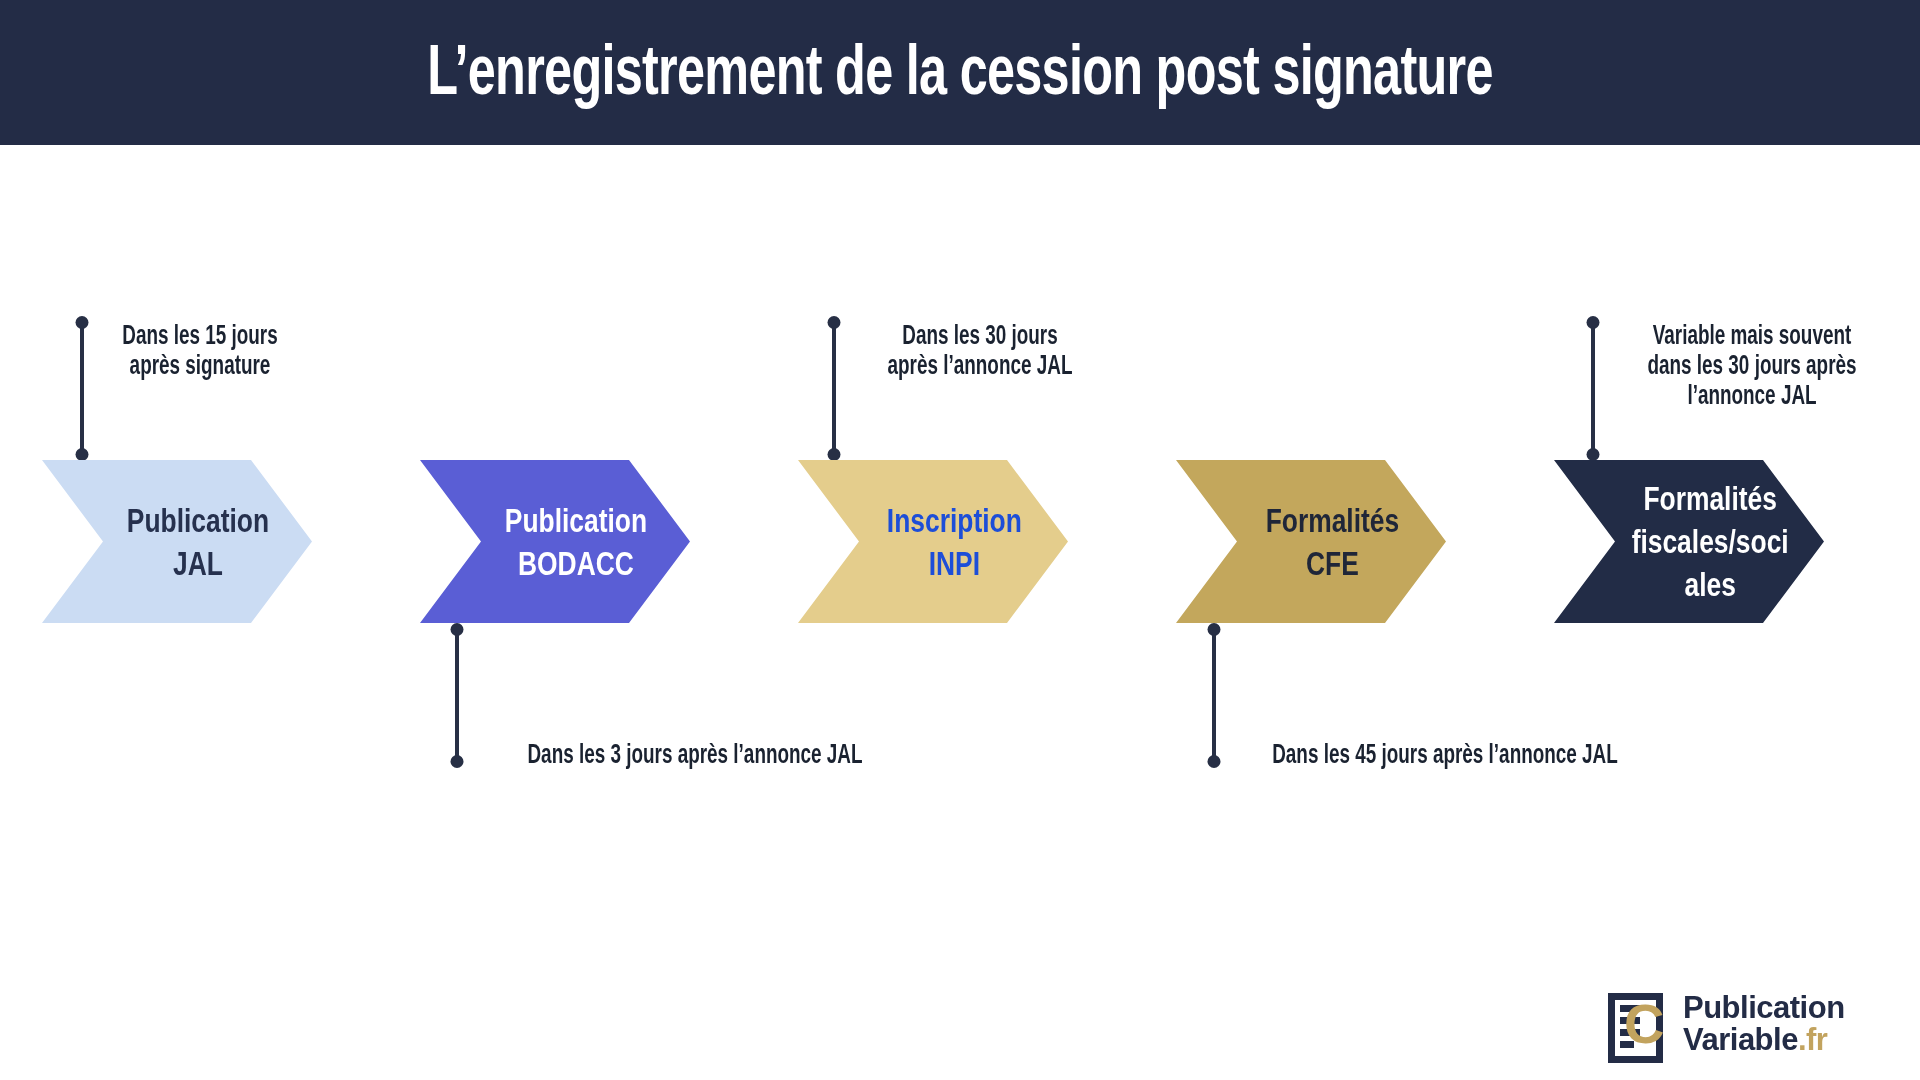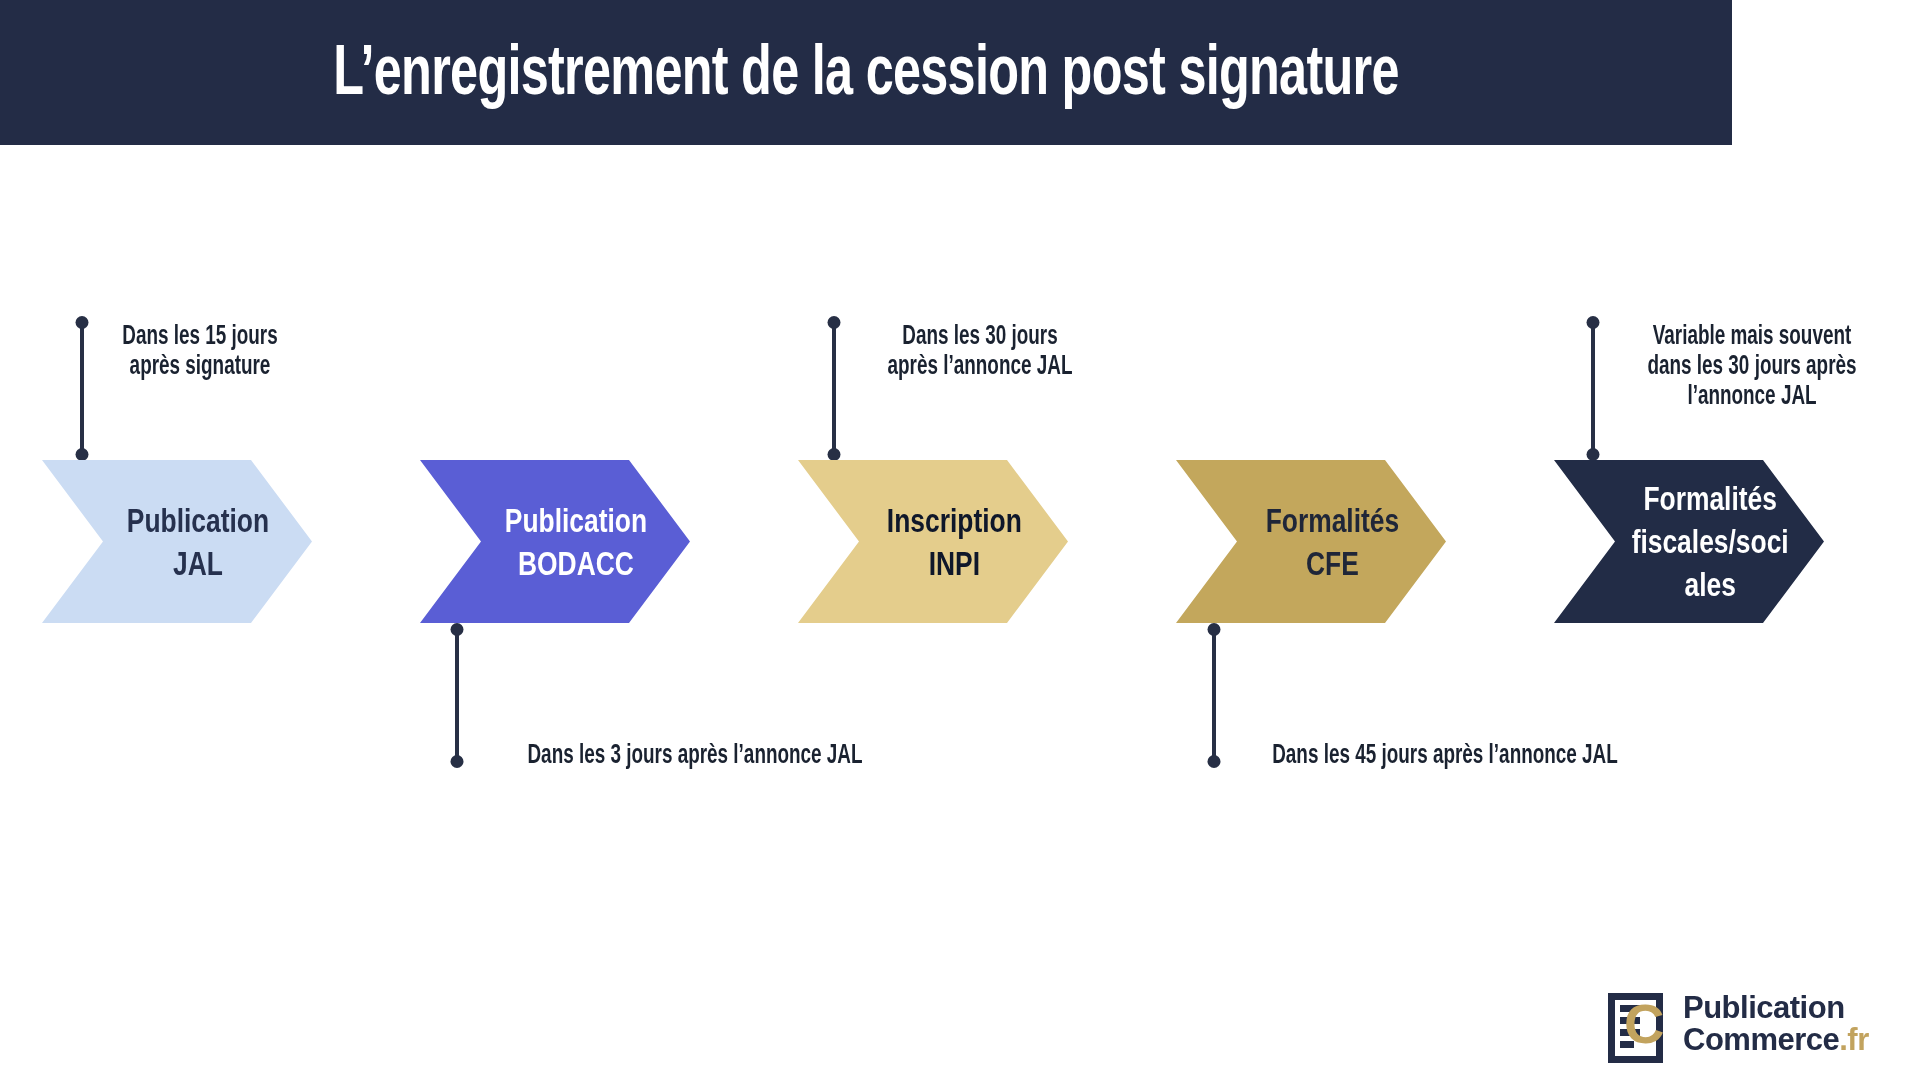--- a/index.html
+++ b/index.html
@@ -1,20 +1,20 @@
 <!DOCTYPE html>
 <html lang="fr"><head>
 <meta charset="utf-8">
 <style>
   html,body{margin:0;padding:0;background:#ffffff;}
   .canvas{position:relative;width:1920px;height:1080px;overflow:hidden;background:#ffffff;
           font-family:"Liberation Sans", sans-serif;font-weight:700;}
 
   
-  .banner{position:absolute;left:0;top:0;width:1732px;height:145px;}
+  .banner{position:absolute;left:0;top:0;width:1920px;height:145px;}
   .banner h1{margin:0;position:absolute;left:50%;top:50%;
              transform:translate(-50%,-54%) scaleX(0.72);
              font-size:70px;letter-spacing:-1px;color:#ffffff;white-space:nowrap;font-weight:700;}
 
   
   .chevron{position:absolute;top:460px;width:270px;height:163px;
            clip-path:polygon(0% 0%,77.41% 0%,100% 50%,77.41% 100%,0% 100%,22.59% 50%);
            display:flex;align-items:center;justify-content:center;box-sizing:border-box;padding-left:42px;}
   .chevron .label{transform:scaleX(0.80);text-align:center;font-size:33px;line-height:43px;white-space:nowrap;}
   .chevron .label span{display:block;}
@@ -96,21 +96,21 @@
       </div>
     </div>
   </div>
 
   <div class="step s2">
     <div class="connector top" style="background: rgb(39, 47, 69);"></div>
     <div class="annotation top" style="color: rgb(26, 34, 48);">
       <span>Dans les 30 jours</span>
       <span>après l’annonce JAL</span>
     </div>
-    <div class="chevron" style="background: rgb(228, 205, 140); color: #0f172a;">
+    <div class="chevron" style="background: rgb(228, 205, 140); color: #1d4ed8;">
       <div class="label">
         <span>Inscription</span>
         <span>INPI</span>
       </div>
     </div>
   </div>
 
   <div class="step s3">
     <div class="connector bottom" style="background: rgb(39, 47, 69);"></div>
     <div class="annotation bottom" style="color: rgb(26, 34, 48);">
@@ -143,17 +143,17 @@
   <div class="logo">
     <div class="logo-icon" style="border-color: rgb(35, 44, 70);">
       <div class="bar b1" style="background: rgb(35, 44, 70);"></div>
       <div class="bar b2" style="background: rgb(35, 44, 70);"></div>
       <div class="bar b3" style="background: rgb(35, 44, 70);"></div>
       <div class="bar b4" style="background: rgb(35, 44, 70);"></div>
     </div>
     <div class="logo-c" style="color: rgb(194, 163, 94);">C</div>
     <div class="logo-text" style="color: rgb(35, 44, 70);">
       <span>Publication</span><br>
-      <span>Commerce</span><span style="color: rgb(194, 163, 94);">.fr</span>
+      <span>Variable</span><span style="color: rgb(194, 163, 94);">.fr</span>
     </div>
   </div>
 
 </div>
 
 </body></html>

